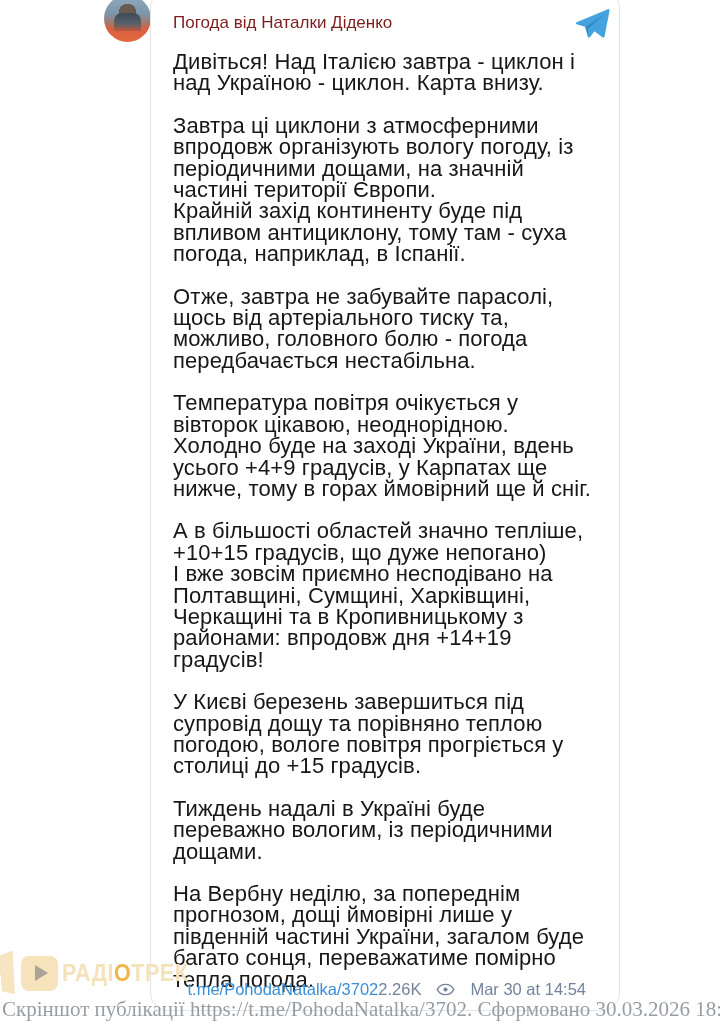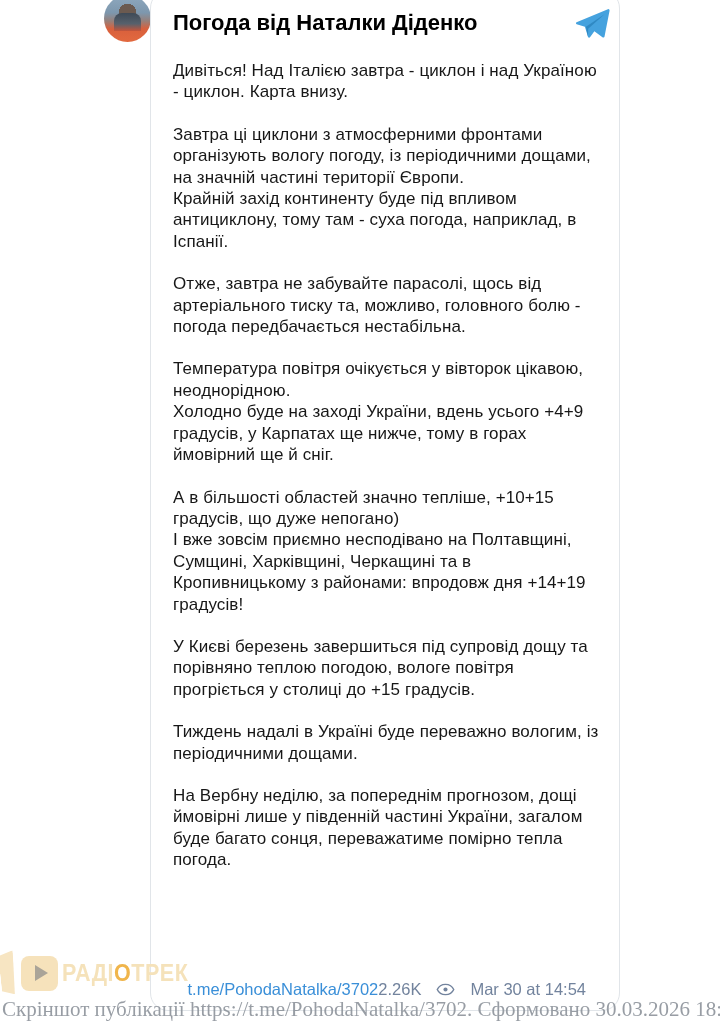--- a/index.html
+++ b/index.html
@@ -25,26 +25,26 @@
 
   
   .card{
     position:absolute;left:150px;top:-10px;width:470px;height:1021px;
     background:#ffffff;border:1.5px solid #e1e5e9;border-radius:18px;
     box-sizing:border-box;
   }
   .card-inner{position:relative;width:100%;height:100%;padding:21px 20px 12px 22px;box-sizing:border-box;}
 
   .channel-name{
-    color:#000000;font-weight:bold;font-size:22px;line-height:21px;
+    color:#7f1d1d;font-weight:normal;font-size:17px;line-height:21px;
     text-decoration:none;display:inline-block;max-width:380px;
   }
   .tg-icon{position:absolute;top:15px;right:9px;width:36px;height:36px;}
 
-  .post-body{margin-top:26px;width:428px;color:#171717;font-size:17px;}
+  .post-body{margin-top:18px;width:428px;color:#171717;font-size:22px;}
   .para{white-space:pre-line;margin:0 0 21px 0;line-height:21.4px;letter-spacing:0.1px;}
   .para:last-child{margin-bottom:0;}
 
   .card-footer{
     position:absolute;left:22px;right:33px;bottom:11px;
     display:flex;align-items:center;justify-content:flex-end;
   }
   .post-link{color:#3a8fd8;font-size:16.5px;text-decoration:none;}
   .meta{display:flex;align-items:center;gap:15px;color:#72839d;font-size:16.5px;}
   .eye-icon{width:19px;height:19px;display:block;}
@@ -90,21 +90,21 @@
 
       <a class="channel-name" href="#">Погода від Наталки Діденко</a>
 
       <svg class="tg-icon" viewBox="0 0 24 24">
         <path fill="#45a2de" d="M22.6 2.1 L1.7 10.8 c-.6.25-.55 1.1.07 1.3 l5.5 1.8 2.1 6.7 c.18.58.95.7 1.3.2 l2.9-3.9 5.4 4 c.5.37 1.25.1 1.38-.53 L23.7 3.2 c.14-.72-.55-1.33-1.1-1.1 z"></path>
         <path fill="#2e86c0" d="M9.3 20.5 l.15-5.4 10.9-9.6 -12.4 8.3 z" opacity="0.9"></path>
       </svg>
 
       <div class="post-body">
           <p class="para">Дивіться! Над Італією завтра - циклон і над Україною - циклон. Карта внизу.</p>
-          <p class="para">Завтра ці циклони з атмосферними фронтами організують вологу погоду, із періодичними дощами, на значній частині території Європи.
+          <p class="para">Завтра ці циклони з атмосферними впродовж організують вологу погоду, із періодичними дощами, на значній частині території Європи.
 Крайній захід континенту буде під впливом антициклону, тому там - суха погода, наприклад, в Іспанії.</p>
           <p class="para">Отже, завтра не забувайте парасолі, щось від артеріального тиску та, можливо, головного болю - погода передбачається нестабільна.</p>
           <p class="para">Температура повітря очікується у вівторок цікавою, неоднорідною.
 Холодно буде на заході України, вдень усього +4+9 градусів, у Карпатах ще нижче, тому в горах ймовірний ще й сніг.</p>
           <p class="para">А в більшості областей значно тепліше, +10+15 градусів, що дуже непогано)
 І вже зовсім приємно несподівано на Полтавщині, Сумщині, Харківщині, Черкащині та в Кропивницькому з районами: впродовж дня +14+19 градусів!</p>
           <p class="para">У Києві березень завершиться під супровід дощу та порівняно теплою погодою, вологе повітря прогріється у столиці до +15 градусів.</p>
           <p class="para">Тиждень надалі в Україні буде переважно вологим, із періодичними дощами.</p>
           <p class="para">На Вербну неділю, за попереднім прогнозом, дощі ймовірні лише у південній частині України, загалом буде багато сонця, переважатиме помірно тепла погода.</p>
         </div>

